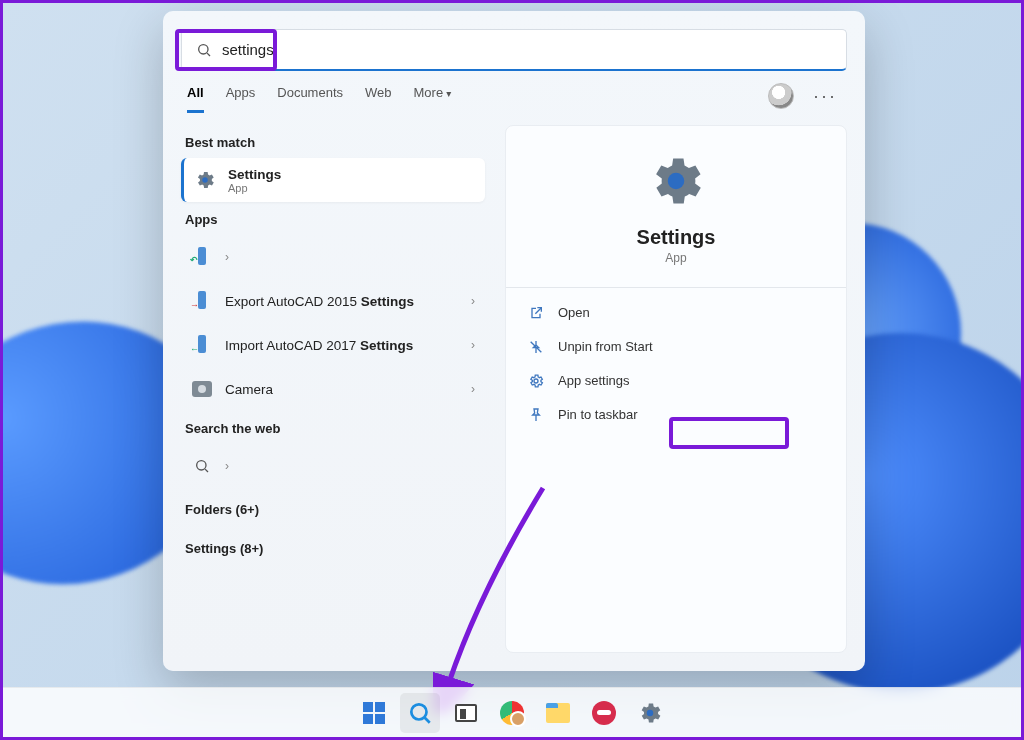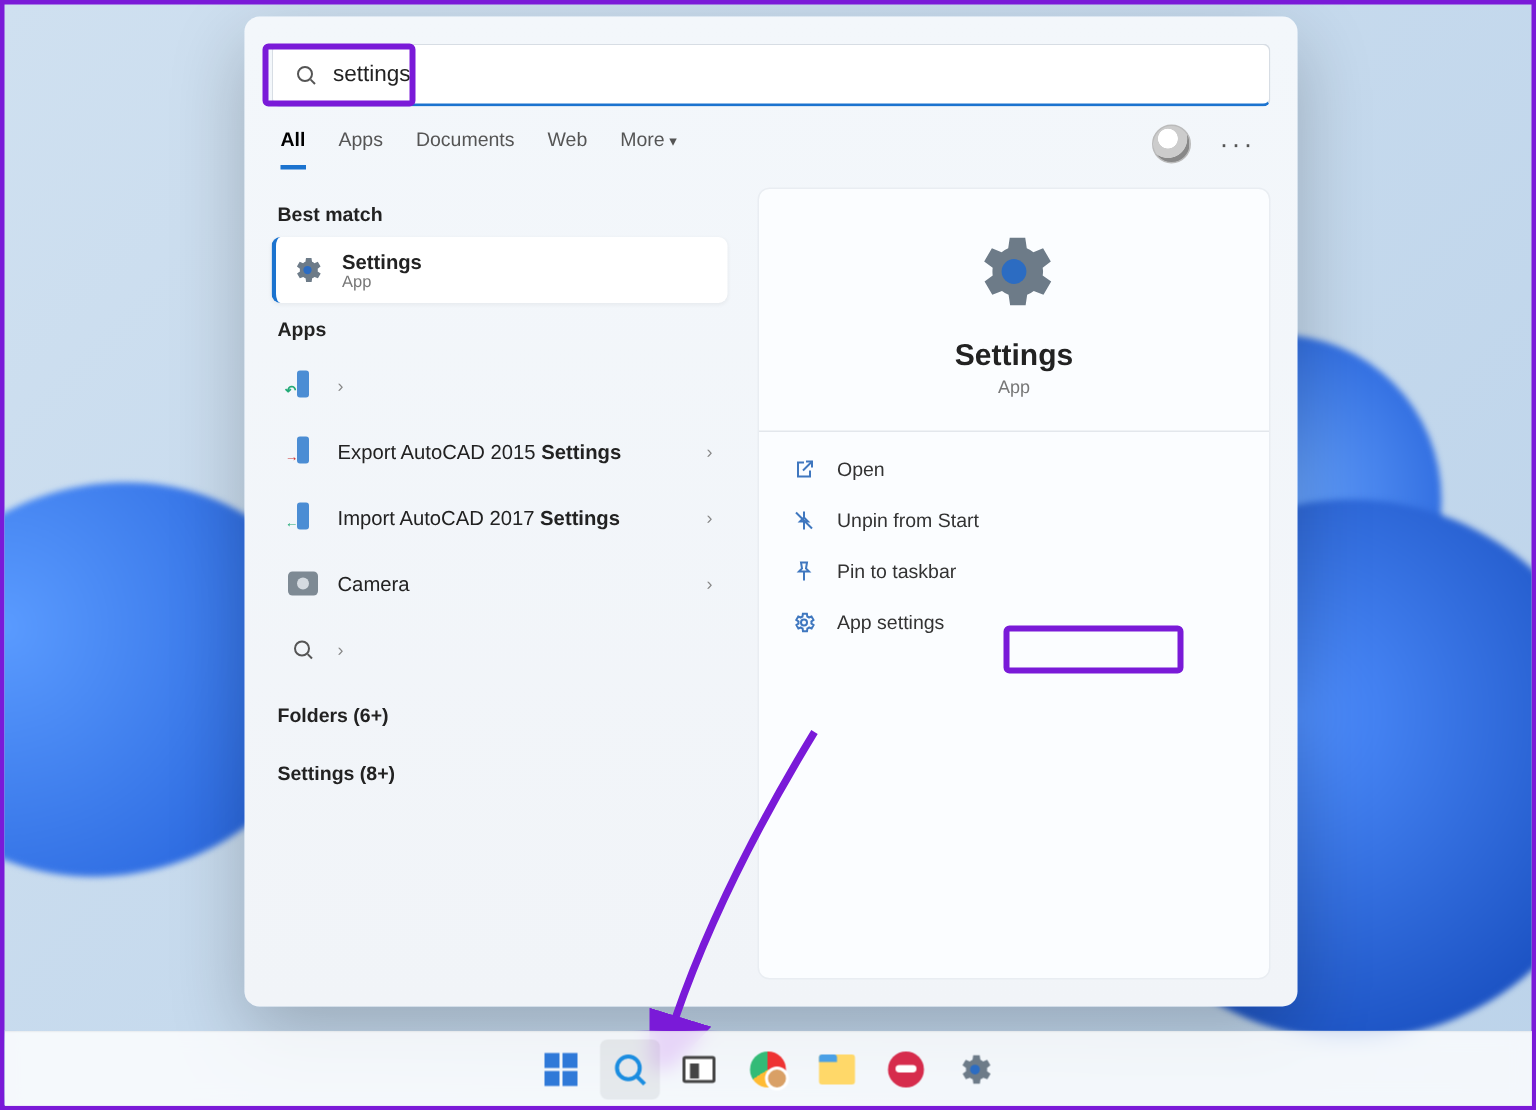--- a/index.html
+++ b/index.html
@@ -243,20 +243,21 @@
       <div class="result">
         <div class="icon-slot">
             <div class="cam-icon"></div>
           </div>
         <div class="text-slot">
             <div class="title-line"><span>Camera</span></div>
           </div>
         <div class="chev">›</div>
       </div>
 
+      <div class="section-label">Search the web</div>
 
       <div class="result">
         <div class="icon-slot web-icon">
           <svg viewBox="0 0 24 24" fill="none" stroke="currentColor" stroke-width="2">
               <circle cx="11" cy="11" r="7"></circle>
               <line x1="21" y1="21" x2="16.65" y2="16.65"></line>
             </svg>
         </div>
         <div class="chev">›</div>
       </div>
@@ -287,31 +288,31 @@
       <div class="action">
         <svg viewBox="0 0 24 24" fill="none" stroke="currentColor" stroke-width="2">
             <path d="M4 4l16 16"></path>
             <path d="M12 3v6l4 4H8l4-4"></path>
             <path d="M12 13v8"></path>
           </svg>
         <span>Unpin from Start</span>
       </div>
       <div class="action">
         <svg viewBox="0 0 24 24" fill="none" stroke="currentColor" stroke-width="2">
+            <circle cx="12" cy="12" r="3"></circle>
+            <path d="M19.4 13a7.8 7.8 0 0 0 .1-1 7.8 7.8 0 0 0-.1-1l2.1-1.6-2-3.4-2.5 1a7.5 7.5 0 0 0-1.7-1l-.4-2.7h-4l-.4 2.7a7.5 7.5 0 0 0-1.7 1l-2.5-1-2 3.4L6.5 11a7.8 7.8 0 0 0 0 2l-2.1 1.6 2 3.4 2.5-1a7.5 7.5 0 0 0 1.7 1l.4 2.7h4l.4-2.7a7.5 7.5 0 0 0 1.7-1l2.5 1 2-3.4Z"></path>
+          </svg>
+        <span>App settings</span>
+      </div>
+      <div class="action">
+        <svg viewBox="0 0 24 24" fill="none" stroke="currentColor" stroke-width="2">
             <path d="M9 3h6l-1 6 3 3H7l3-3z"></path>
             <path d="M12 12v9"></path>
           </svg>
         <span>Pin to taskbar</span>
-      </div>
-      <div class="action">
-        <svg viewBox="0 0 24 24" fill="none" stroke="currentColor" stroke-width="2">
-            <circle cx="12" cy="12" r="3"></circle>
-            <path d="M19.4 13a7.8 7.8 0 0 0 .1-1 7.8 7.8 0 0 0-.1-1l2.1-1.6-2-3.4-2.5 1a7.5 7.5 0 0 0-1.7-1l-.4-2.7h-4l-.4 2.7a7.5 7.5 0 0 0-1.7 1l-2.5-1-2 3.4L6.5 11a7.8 7.8 0 0 0 0 2l-2.1 1.6 2 3.4 2.5-1a7.5 7.5 0 0 0 1.7 1l.4 2.7h4l.4-2.7a7.5 7.5 0 0 0 1.7-1l2.5 1 2-3.4Z"></path>
-          </svg>
-        <span>App settings</span>
       </div>
     </div>
   </div>
 </div>
 
 <div class="hl search"></div>
 <div class="hl appset"></div>
 
 <svg class="arrow-svg" viewBox="0 0 140 230">
   <defs>

